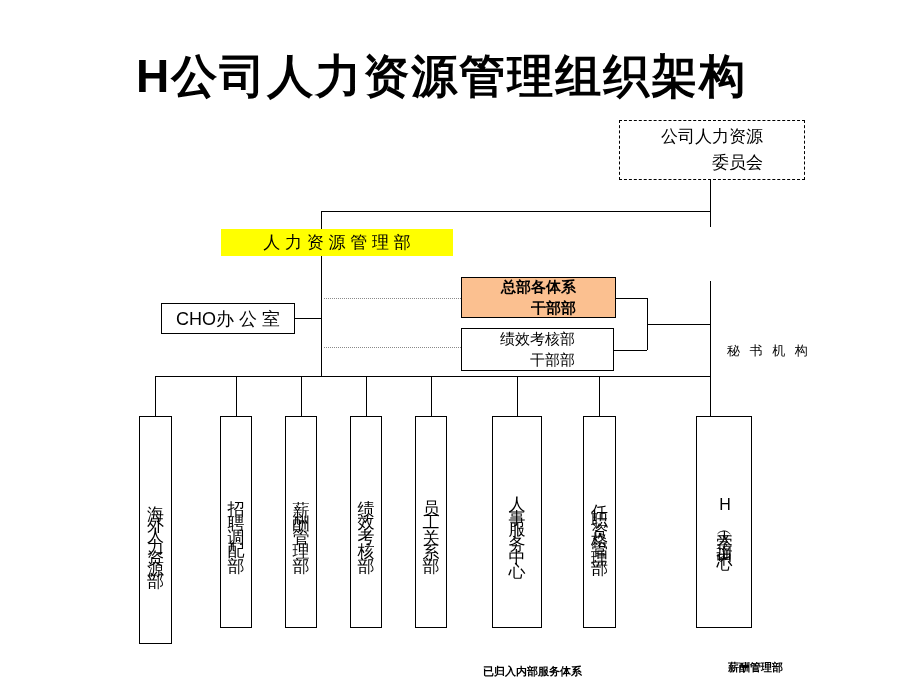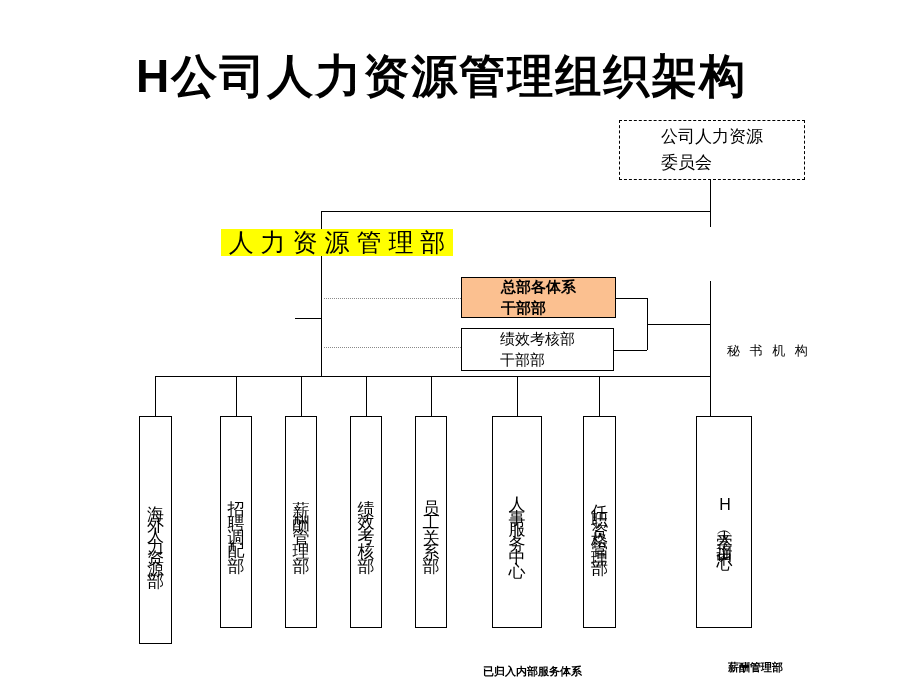--- a/index.html
+++ b/index.html
@@ -19,30 +19,30 @@
 
   
   .hline { position: absolute; height: 0; border-top: 1px solid #000; }
   .vline { position: absolute; width: 0; border-left: 1px solid #000; }
   .dotted { border-top: 1px dotted #8a8a8a; }
 
   
   .box {
     position: absolute; border: 1px solid #000; background: #fff;
     display: flex; align-items: center; justify-content: center;
-    text-align: left; white-space: pre-line;
+    text-align: right; white-space: pre-line;
   }
   .dashed { border-style: dashed; }
   .peach { background: #fbc090; font-weight: bold; }
   .blue  { background: #dce6f1; }
 
   .yellow-label {
     position: absolute; background: #ffff00;
     display: flex; align-items: center; justify-content: center;
-    font-size: 25px; white-space: nowrap;
+    font-size: 17px; white-space: nowrap;
   }
 
   .plain-label { position: absolute; white-space: nowrap; }
 
   
   .vbox {
     position: absolute; border: 1px solid #000; background: #fff;
     display: flex; align-items: center; justify-content: center;
     writing-mode: vertical-rl; text-orientation: upright;
     font-size: 17px;
@@ -77,20 +77,21 @@
   <div class="vline" style="left:415px;top:360px;height:40px"></div>
   <div class="vline" style="left:501px;top:360px;height:40px"></div>
   <div class="vline" style="left:583px;top:360px;height:40px"></div>
 
   <div class="box dashed" style="left:603px;top:104px;width:186px;height:60px;font-size:17px;line-height:1.55">公司人力资源
 委员会</div>
 
   <div class="yellow-label" style="left:205px;top:213px;width:232px;height:27px">人 力 资 源 管 理 部</div>
 
 
+  <div class="box" style="left:145px;top:287px;width:134px;height:31px;font-size:18px">CHO办 公 室</div>
 
   <div class="box peach" style="left:445px;top:261px;width:155px;height:41px;font-size:15px;line-height:1.35">总部各体系
 干部部</div>
 
   <div class="box" style="left:445px;top:312px;width:153px;height:43px;font-size:15px;line-height:1.35">绩效考核部
 干部部</div>
 
   <div class="plain-label" style="left:703px;top:318px;font-size:13px;letter-spacing:3px">秘 书 机 构</div>
 
   <div class="vbox" style="left:123px;top:400px;width:33px;height:228px;letter-spacing:11px">海外人力资源部</div>

